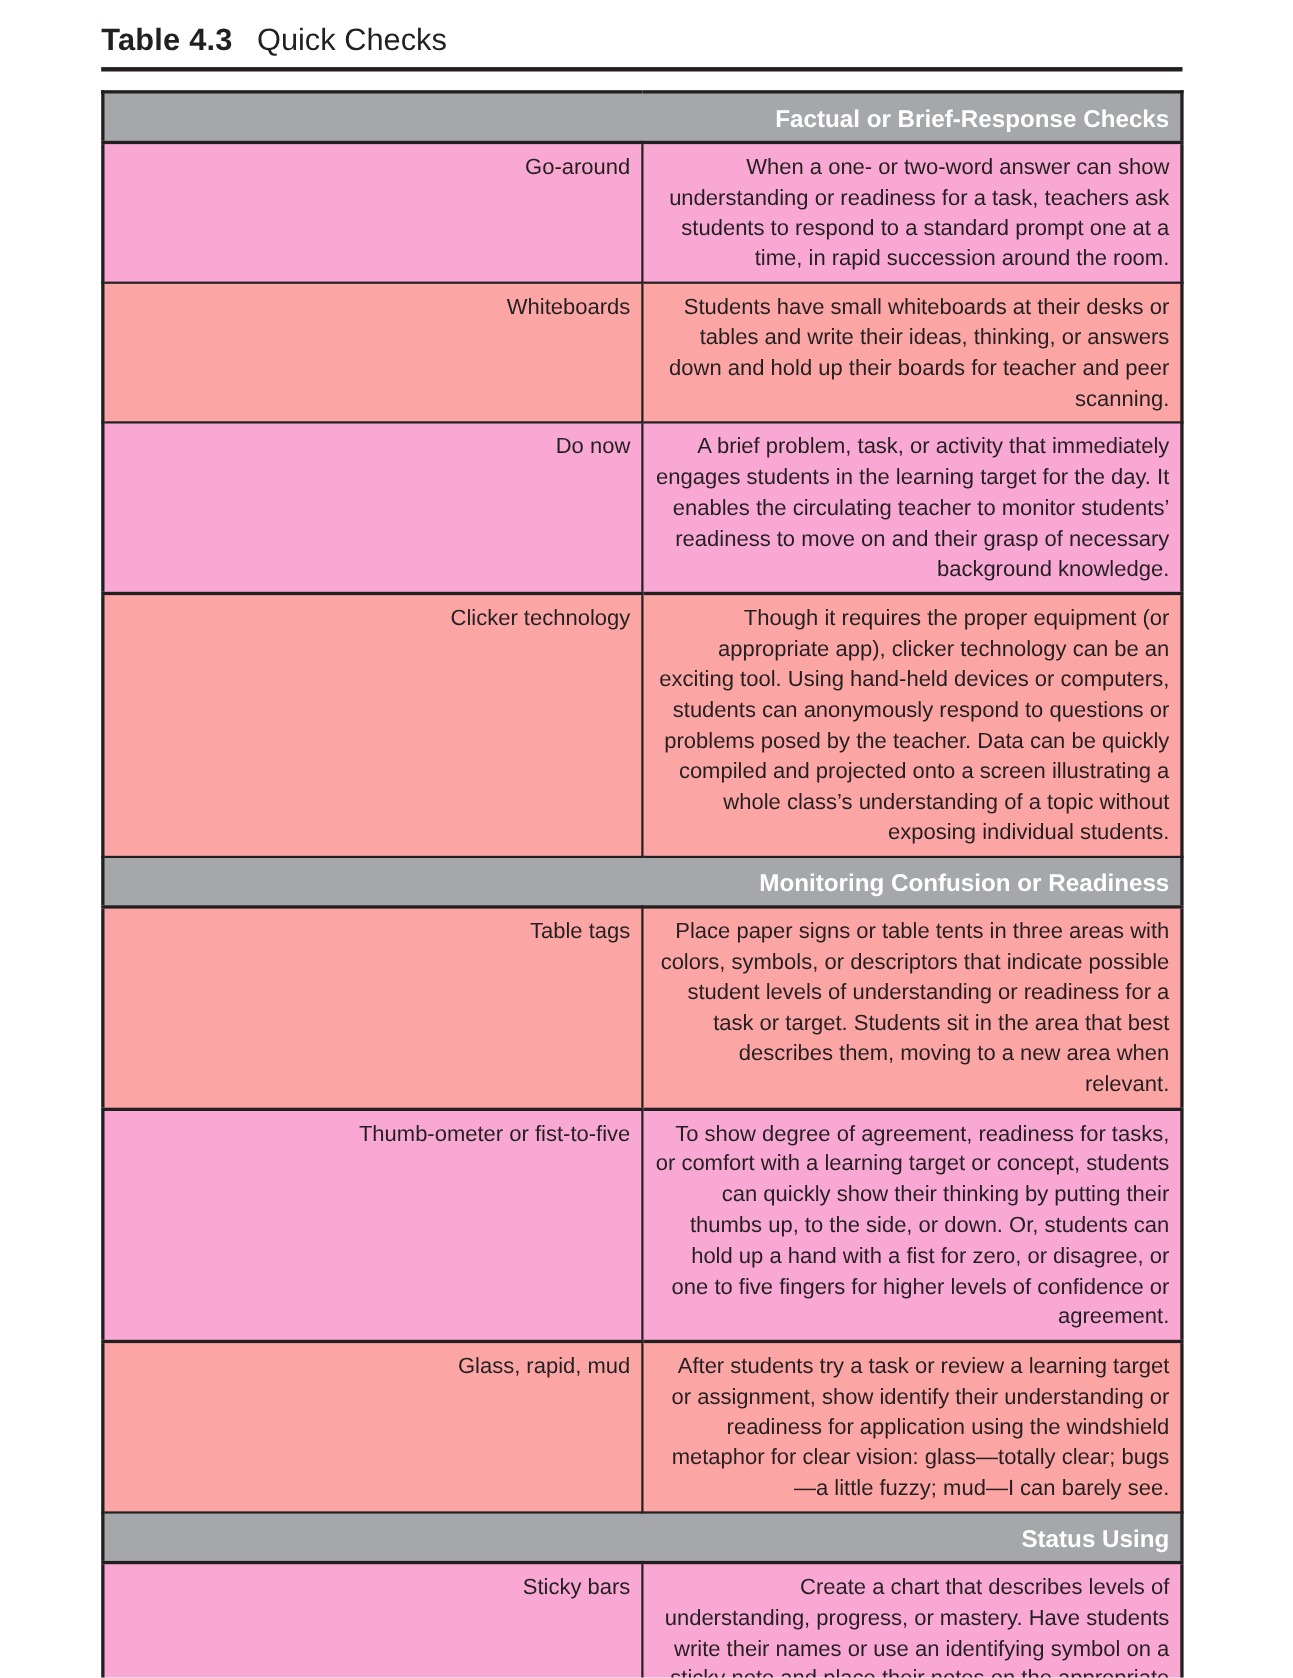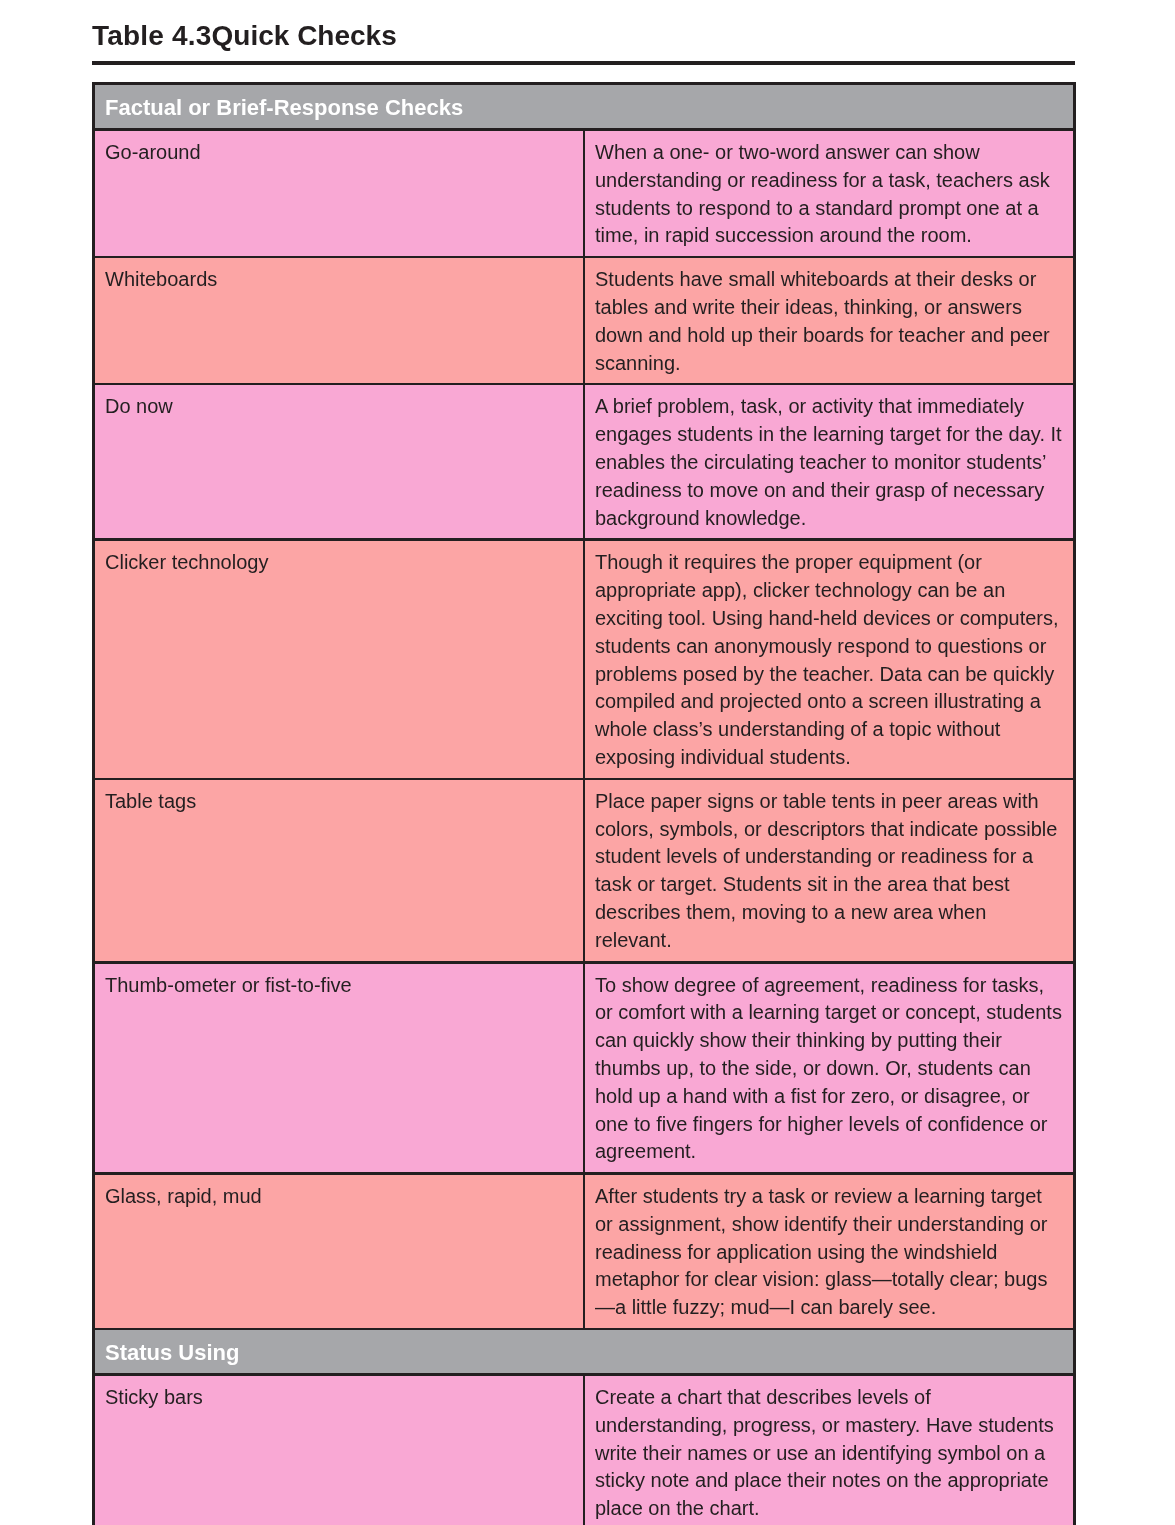--- a/index.html
+++ b/index.html
@@ -1,22 +1,22 @@
 <!DOCTYPE html>
 <html><head>
 <meta charset="utf-8">
 <style>
   html, body { margin: 0; padding: 0; background: #ffffff; }
   body { width: 1175px; height: 1525px; position: relative; font-family: "Liberation Sans", sans-serif; color: #231f20; }
   .title { position: absolute; left: 92px; top: 18px; font-size: 28px; line-height: 36px; white-space: nowrap; }
   .title .num { font-weight: bold; letter-spacing: 0.2px; }
-  .title .name { font-weight: bold; }
+  .title .name { font-weight: normal; margin-left: 22px; }
   .rule { position: absolute; left: 92px; top: 61px; width: 983px; height: 4px; background: #231f20; }
   table.qc { position: absolute; left: 92px; top: 82px; width: 984px; border-collapse: collapse; border: 3px solid #231f20; table-layout: fixed; }
-  table.qc td { border: 2px solid #231f20; vertical-align: top; font-size: 20px; line-height: 27.8px; padding: 8px 10px 6px 10px; }
+  table.qc td { border: 2px solid #231f20; vertical-align: top; font-size: 20px; line-height: 27.8px; padding: 8px 10px 6px 10px; text-align: right; }
   table.qc td.term { width: 182px; }
   table.qc tr.section td { background: #a6a7aa; color: #ffffff; font-weight: bold; font-size: 22px; line-height: 28px; padding: 9px 10px 6px 10px; border-bottom: 3px solid #231f20; }
   table.qc tr.odd td { background: #f9a8d4; }
   table.qc tr.even td { background: #fca5a5; }
   table.qc tr.thick td { border-bottom-width: 3px; margin-top: 33px; }
 </style>
 </head>
 <body>
 
 <div class="title">
@@ -39,23 +39,26 @@
     </tr>
     <tr class="odd thick">
       <td class="term">Do now</td>
       <td>A brief problem, task, or activity that immediately engages students in the learning target for the day. It enables the circulating teacher to monitor students’ readiness to move on and their grasp of necessary background knowledge.</td>
     </tr>
     <tr class="even">
       <td class="term">Clicker technology</td>
       <td>Though it requires the proper equipment (or appropriate app), clicker technology can be an exciting tool. Using hand-held devices or computers, students can anonymously respond to questions or problems posed by the teacher. Data can be quickly compiled and projected onto a screen illustrating a whole class’s understanding of a topic without exposing individual students.</td>
     </tr>
 
+    <tr class="section">
+      <td colspan="2">Monitoring Confusion or Readiness</td>
+    </tr>
     <tr class="even thick">
       <td class="term">Table tags</td>
-      <td>Place paper signs or table tents in peer areas with colors, symbols, or descriptors that indicate possible student levels of understanding or readiness for a task or target. Students sit in the area that best describes them, moving to a new area when relevant.</td>
+      <td>Place paper signs or table tents in three areas with colors, symbols, or descriptors that indicate possible student levels of understanding or readiness for a task or target. Students sit in the area that best describes them, moving to a new area when relevant.</td>
     </tr>
     <tr class="odd thick">
       <td class="term">Thumb-ometer or fist-to-five</td>
       <td>To show degree of agreement, readiness for tasks, or comfort with a learning target or concept, students can quickly show their thinking by putting their thumbs up, to the side, or down. Or, students can hold up a hand with a fist for zero, or disagree, or one to five fingers for higher levels of confidence or agreement.</td>
     </tr>
     <tr class="even">
       <td class="term">Glass, rapid, mud</td>
       <td>After students try a task or review a learning target or assignment, show identify their understanding or readiness for application using the windshield metaphor for clear vision: glass—totally clear; bugs—a little fuzzy; mud—I can barely see.</td>
     </tr>
 

